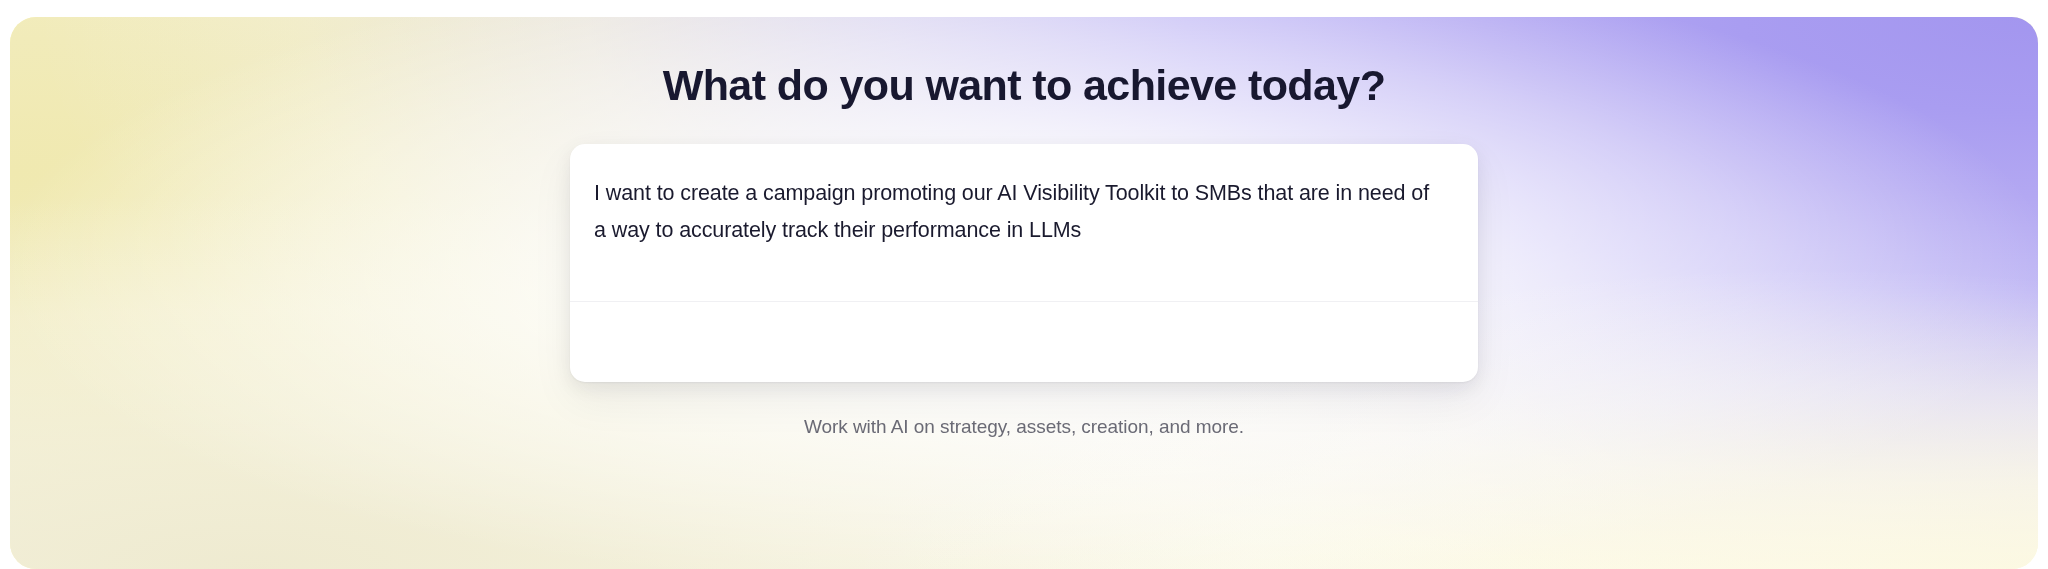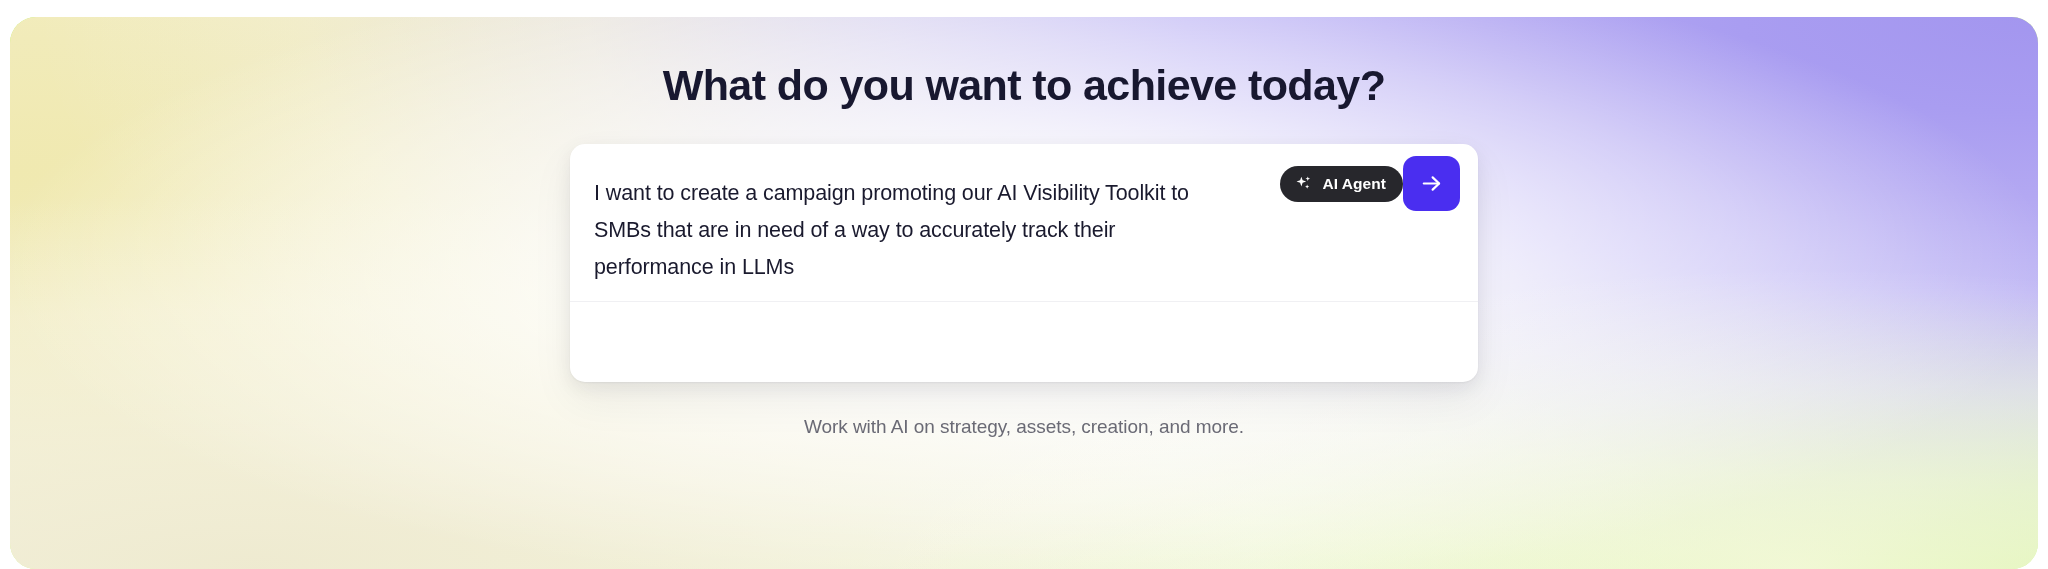--- a/index.html
+++ b/index.html
@@ -14,21 +14,21 @@
 
   
   .hero-panel {
     position: absolute;
     left: 10px;
     top: 17px;
     width: 2028px;
     height: 552px;
     border-radius: 26px;
     overflow: hidden;
-    background-color: #bef264;
+    background-color: #fef9c3;
   }
 
   .grad-layer {
     position: absolute;
     inset: 0;
     pointer-events: none;
   }
 
   
   .grad-yellow {
@@ -218,41 +218,18 @@
   <div class="content">
 
     <h1 class="page-title">What do you want to achieve today?</h1>
 
     <div class="composer-card">
 
       <div class="prompt-text">I want to create a campaign promoting our AI Visibility Toolkit to SMBs that are in need of a way to accurately track their performance in LLMs</div>
 
       <div class="composer-divider"></div>
 
-      <div class="composer-toolbar">
-
-        <div class="agent-chip">
-          <span class="sparkle-icon-wrap">
-            <svg class="sparkle-icon" viewBox="0 0 24 24" aria-hidden="true">
-              <path d="M9.3 3.4 L10.9 8.0 L15.4 9.6 L10.9 11.2 L9.3 15.8 L7.7 11.2 L3.2 9.6 L7.7 8.0 Z" fill="#ffffff"></path>
-              <path d="M17.4 3.0 L18.2 5.1 L20.3 5.9 L18.2 6.7 L17.4 8.8 L16.6 6.7 L14.5 5.9 L16.6 5.1 Z" fill="#ffffff"></path>
-              <path d="M16.6 13.4 L17.3 15.3 L19.2 16.0 L17.3 16.7 L16.6 18.6 L15.9 16.7 L14.0 16.0 L15.9 15.3 Z" fill="#ffffff"></path>
-            </svg>
-          </span>
-          <span class="agent-chip-label">AI Agent</span>
-        </div>
-
-        <button class="submit-button" aria-label="Submit">
-          <span>
-            <svg class="arrow-icon" viewBox="0 0 24 24" fill="none" aria-hidden="true">
-              <path d="M4.6 12 H19.2" stroke="#ffffff" stroke-width="2.1" stroke-linecap="round"></path>
-              <path d="M13.1 6.1 L19.3 12 L13.1 17.9" stroke="#ffffff" stroke-width="2.1" stroke-linecap="round" stroke-linejoin="round"></path>
-            </svg>
-          </span>
-        </button>
-
-      </div>
     </div>
 
     <div class="footer-caption">Work with AI on strategy, assets, creation, and more.</div>
 
   </div>
 </div>
 
 </body></html>

